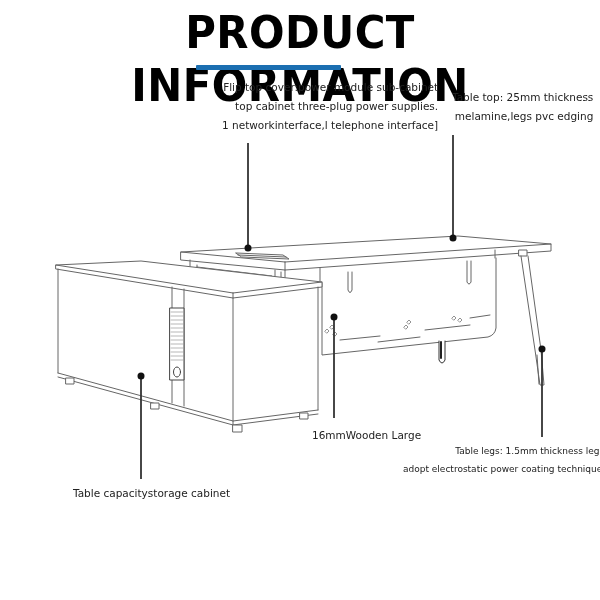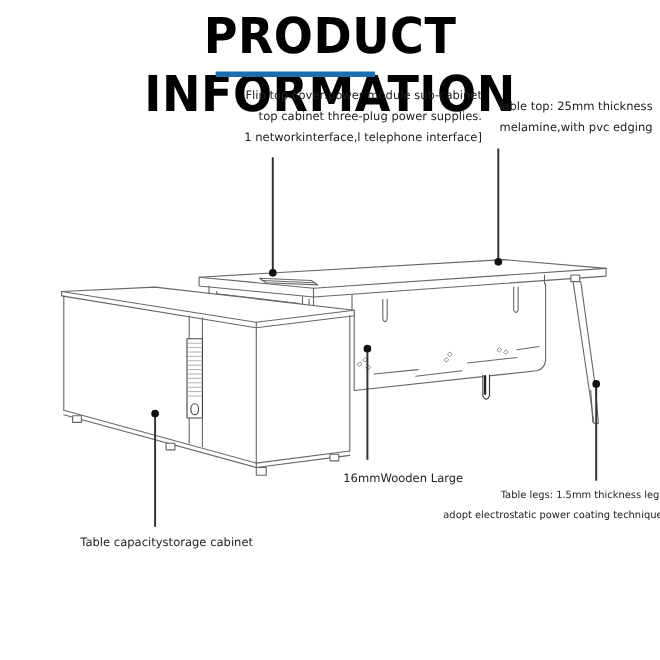--- a/index.html
+++ b/index.html
@@ -22,21 +22,21 @@
 <div class="title-bar"></div>
 
 <div class="label right" style="left:222px; top:78px;">
   <div>Flip top cover:power module sub-cabinet</div>
   <div>top cabinet three-plug power supplies.</div>
   <div>1 networkinterface,l telephone interface]</div>
 </div>
 
 <div class="label right" style="left:452px; top:88px;text-align:right;">
   <div>Table top: 25mm thickness</div>
-  <div>melamine,with pvc edging</div>
+  <div>melamine,legs pvc edging</div>
 </div>
 
 <div class="label" style="left:312px; top:426px;">16mmWooden Large</div>
 
 <div class="label right small" style="left:403px; top:442px;">
   <div>Table legs: 1.5mm thickness leg,</div>
   <div>adopt electrostatic power coating technique</div>
 </div>
 
 <div class="label" style="left:73px; top:484px;">Table capacitystorage cabinet</div>

